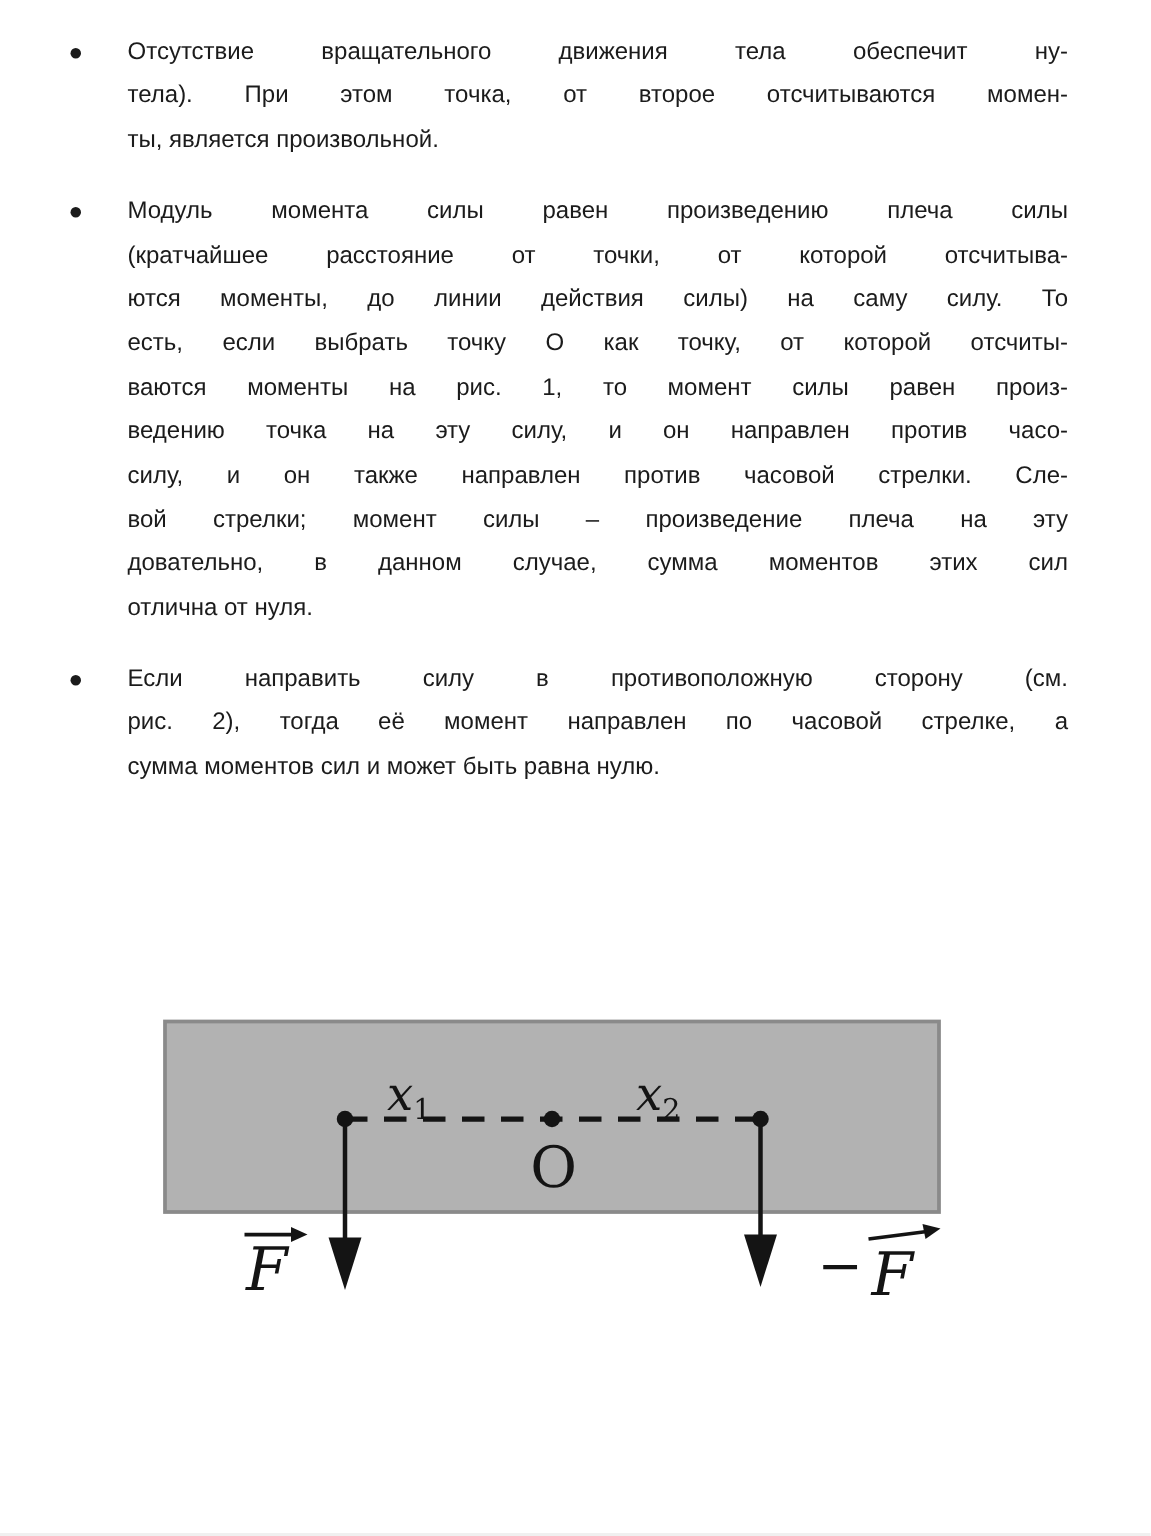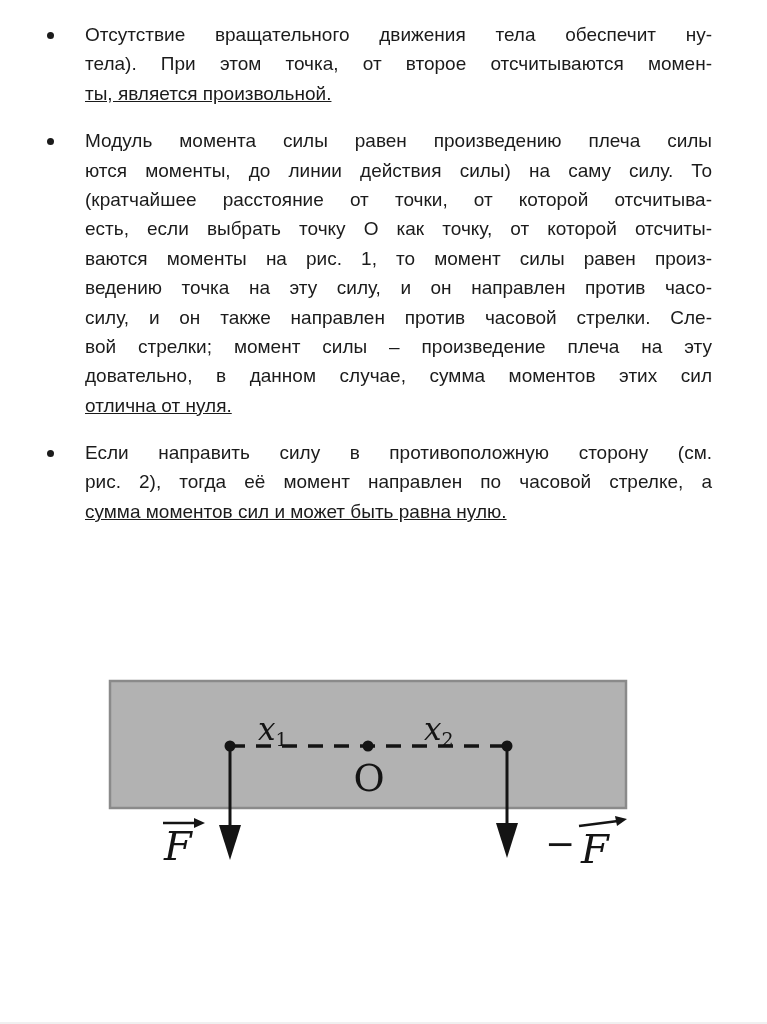--- a/index.html
+++ b/index.html
@@ -11,54 +11,54 @@
     overflow: hidden;
   }
   .page {
     position: absolute; left: 0; top: 0; width: 767px; height: 1024px;
     border-bottom: 2px solid #f0f0f0;
     box-sizing: border-box;
   }
   .bullets {
     position: absolute; left: 85px; top: 20px; width: 627px;
     color: #1b1b1b;
-    font-size: 19px;
+    font-size: 16px;
   }
   .bullet { position: relative; margin-bottom: 18px; }
   .bullet .dot {
     position: absolute; left: -38px; top: 12px;
     width: 7px; height: 7px; border-radius: 50%;
     background: #1b1b1b;
   }
   .line {
     height: 29.4px; line-height: 29.4px;
     text-align: justify;
     text-align-last: justify;
   }
-  .line.last { text-align-last: left; text-decoration: underline; }
+  .line.last { text-align-last: left; }
   .figure-svg { position: absolute; left: 0; top: 650px; }
   .fig-serif { font-family: "DejaVu Serif", "Liberation Serif", serif; }
 </style>
 </head>
 <body>
 
 <div class="page">
 
   <div class="bullets" id="bullet-list">
       <div class="bullet">
         <span class="dot"></span>
         <div class="line">Отсутствие вращательного движения тела обеспечит ну-</div>
         <div class="line">тела). При этом точка, от второе отсчитываются момен-</div>
         <div class="line last">ты, является произвольной.</div>
       </div>
       <div class="bullet">
         <span class="dot"></span>
         <div class="line">Модуль момента силы равен произведению плеча силы</div>
+        <div class="line">(кратчайшее расстояние от точки, от которой отсчитыва-</div>
         <div class="line">ются моменты, до линии действия силы) на саму силу. То</div>
-        <div class="line">(кратчайшее расстояние от точки, от которой отсчитыва-</div>
         <div class="line">есть, если выбрать точку О как точку, от которой отсчиты-</div>
         <div class="line">ваются моменты на рис. 1, то момент силы  равен произ-</div>
         <div class="line">ведению точка  на эту силу, и он направлен против часо-</div>
         <div class="line">силу, и он также направлен против часовой стрелки. Сле-</div>
         <div class="line">вой стрелки; момент силы  – произведение плеча  на эту</div>
         <div class="line">довательно, в данном случае, сумма моментов этих сил</div>
         <div class="line last">отлична от нуля.</div>
       </div>
       <div class="bullet">
         <span class="dot"></span>

